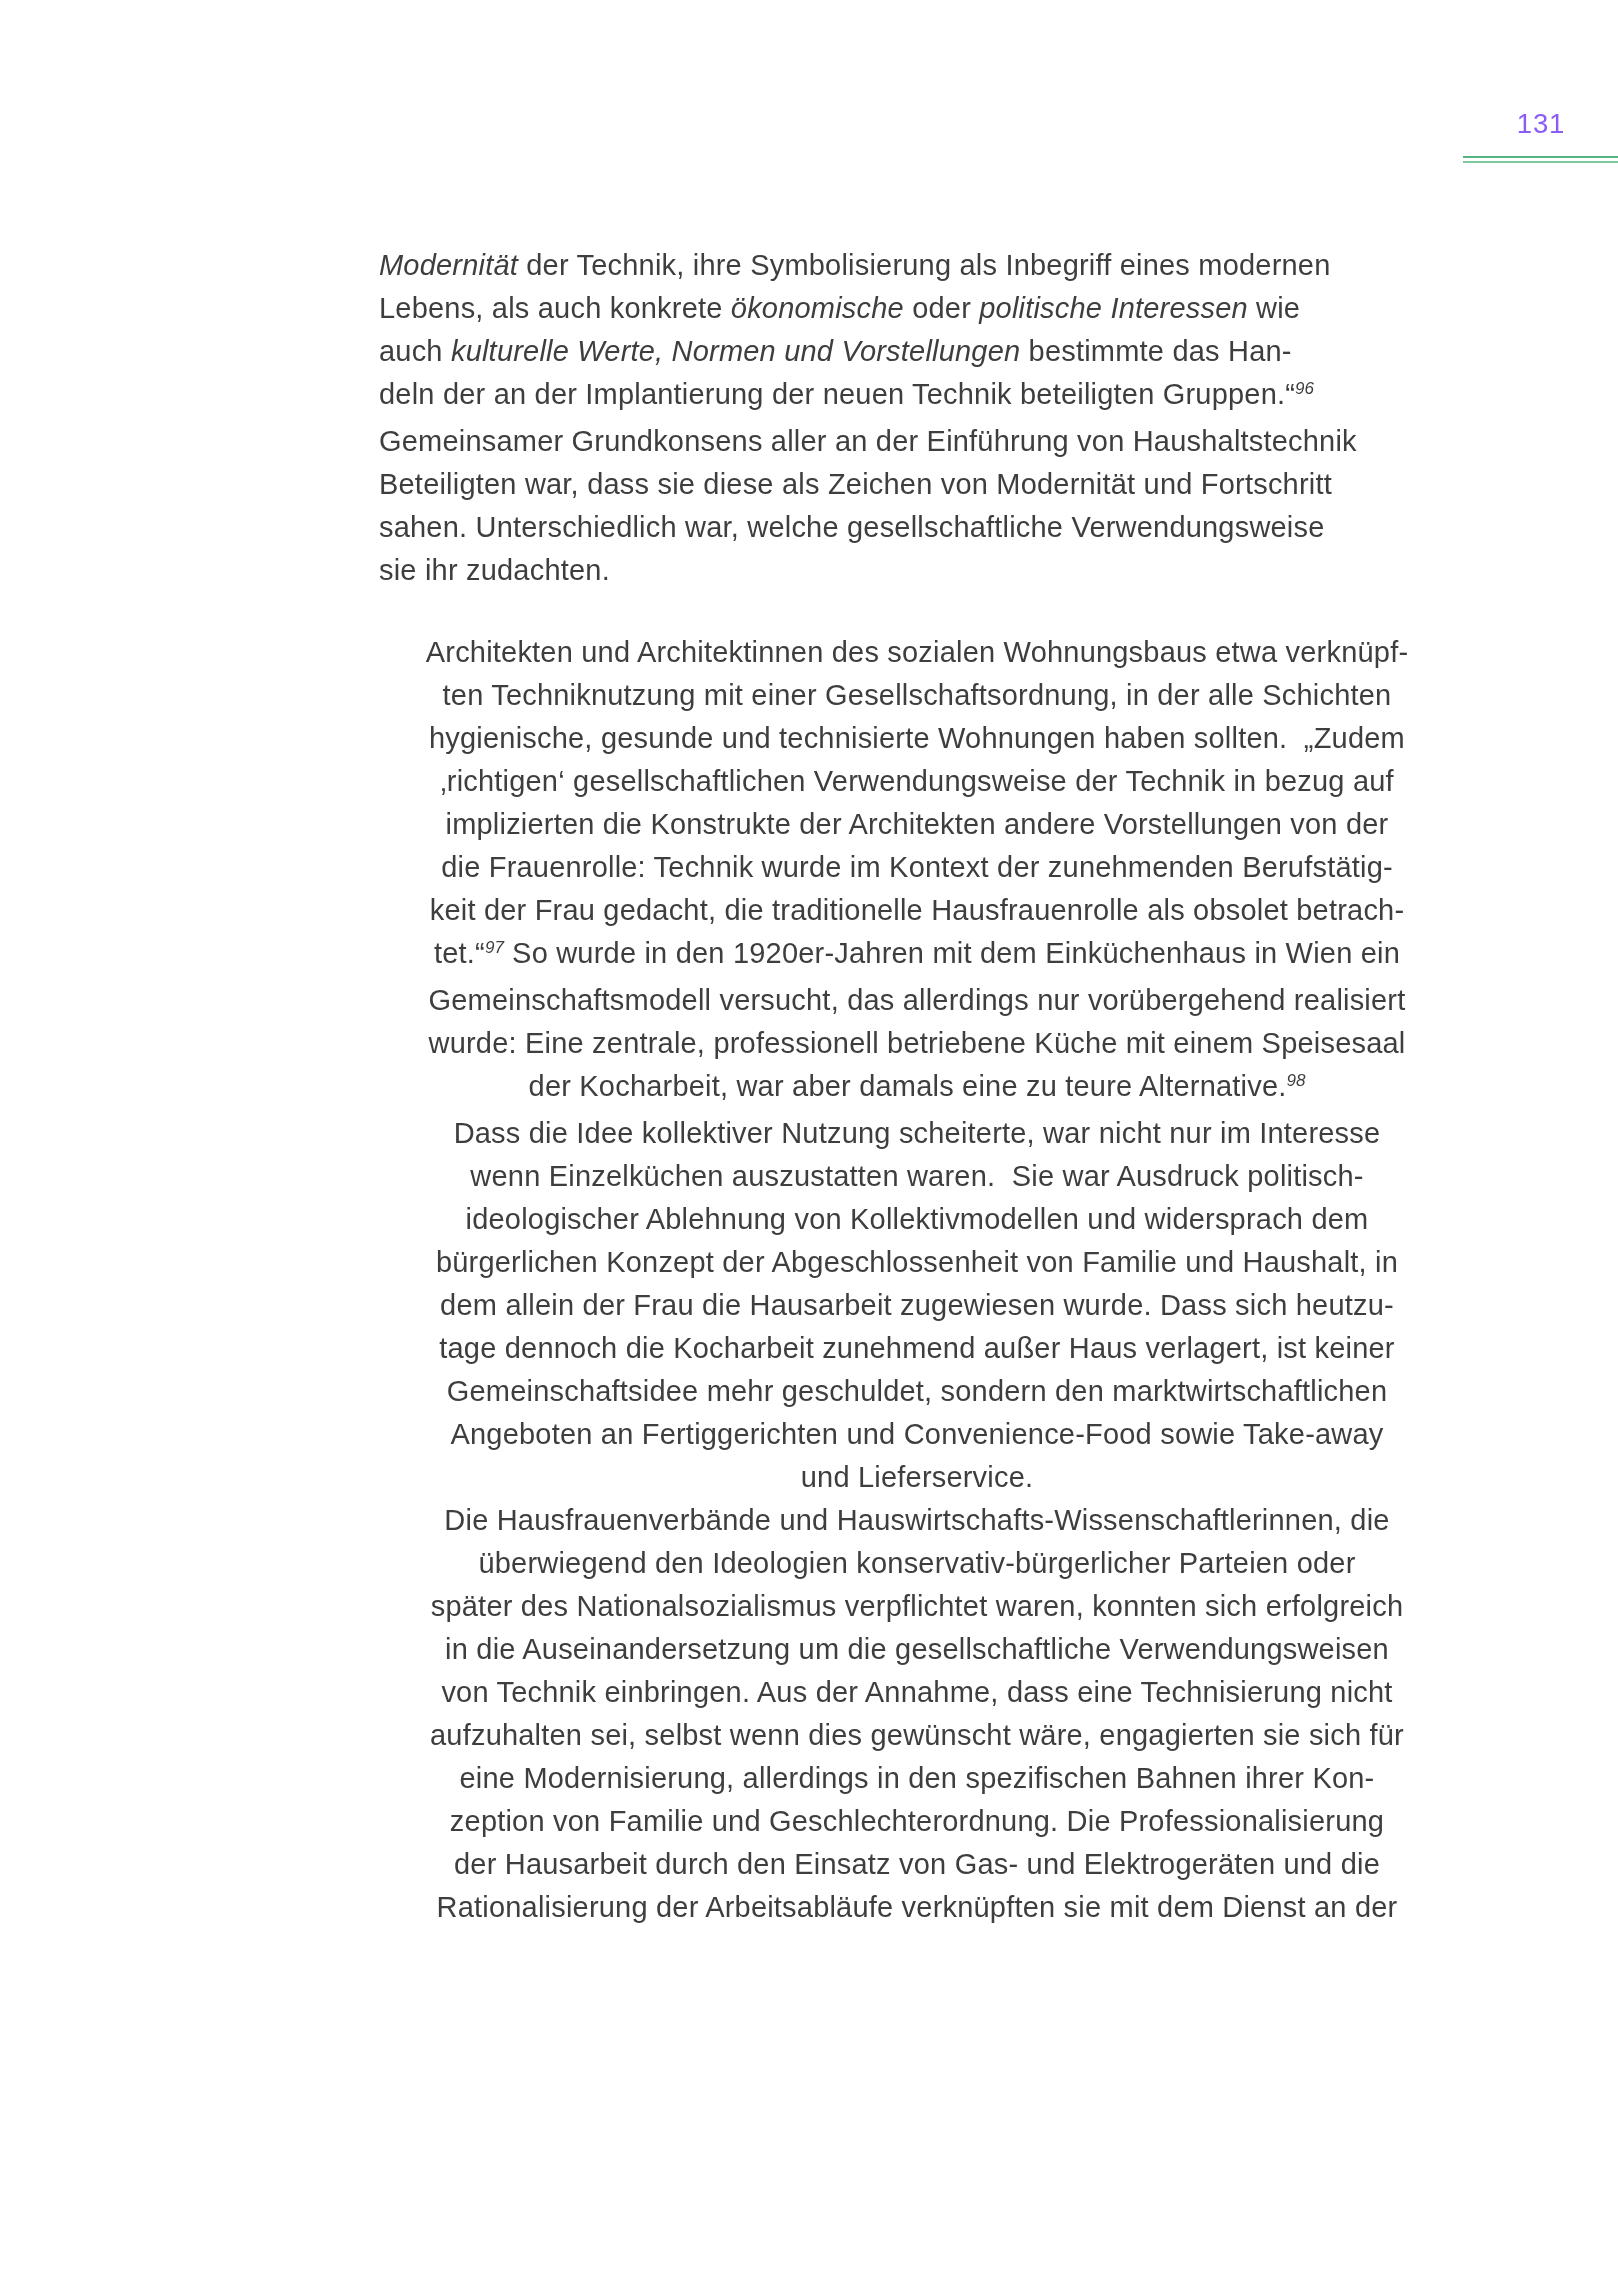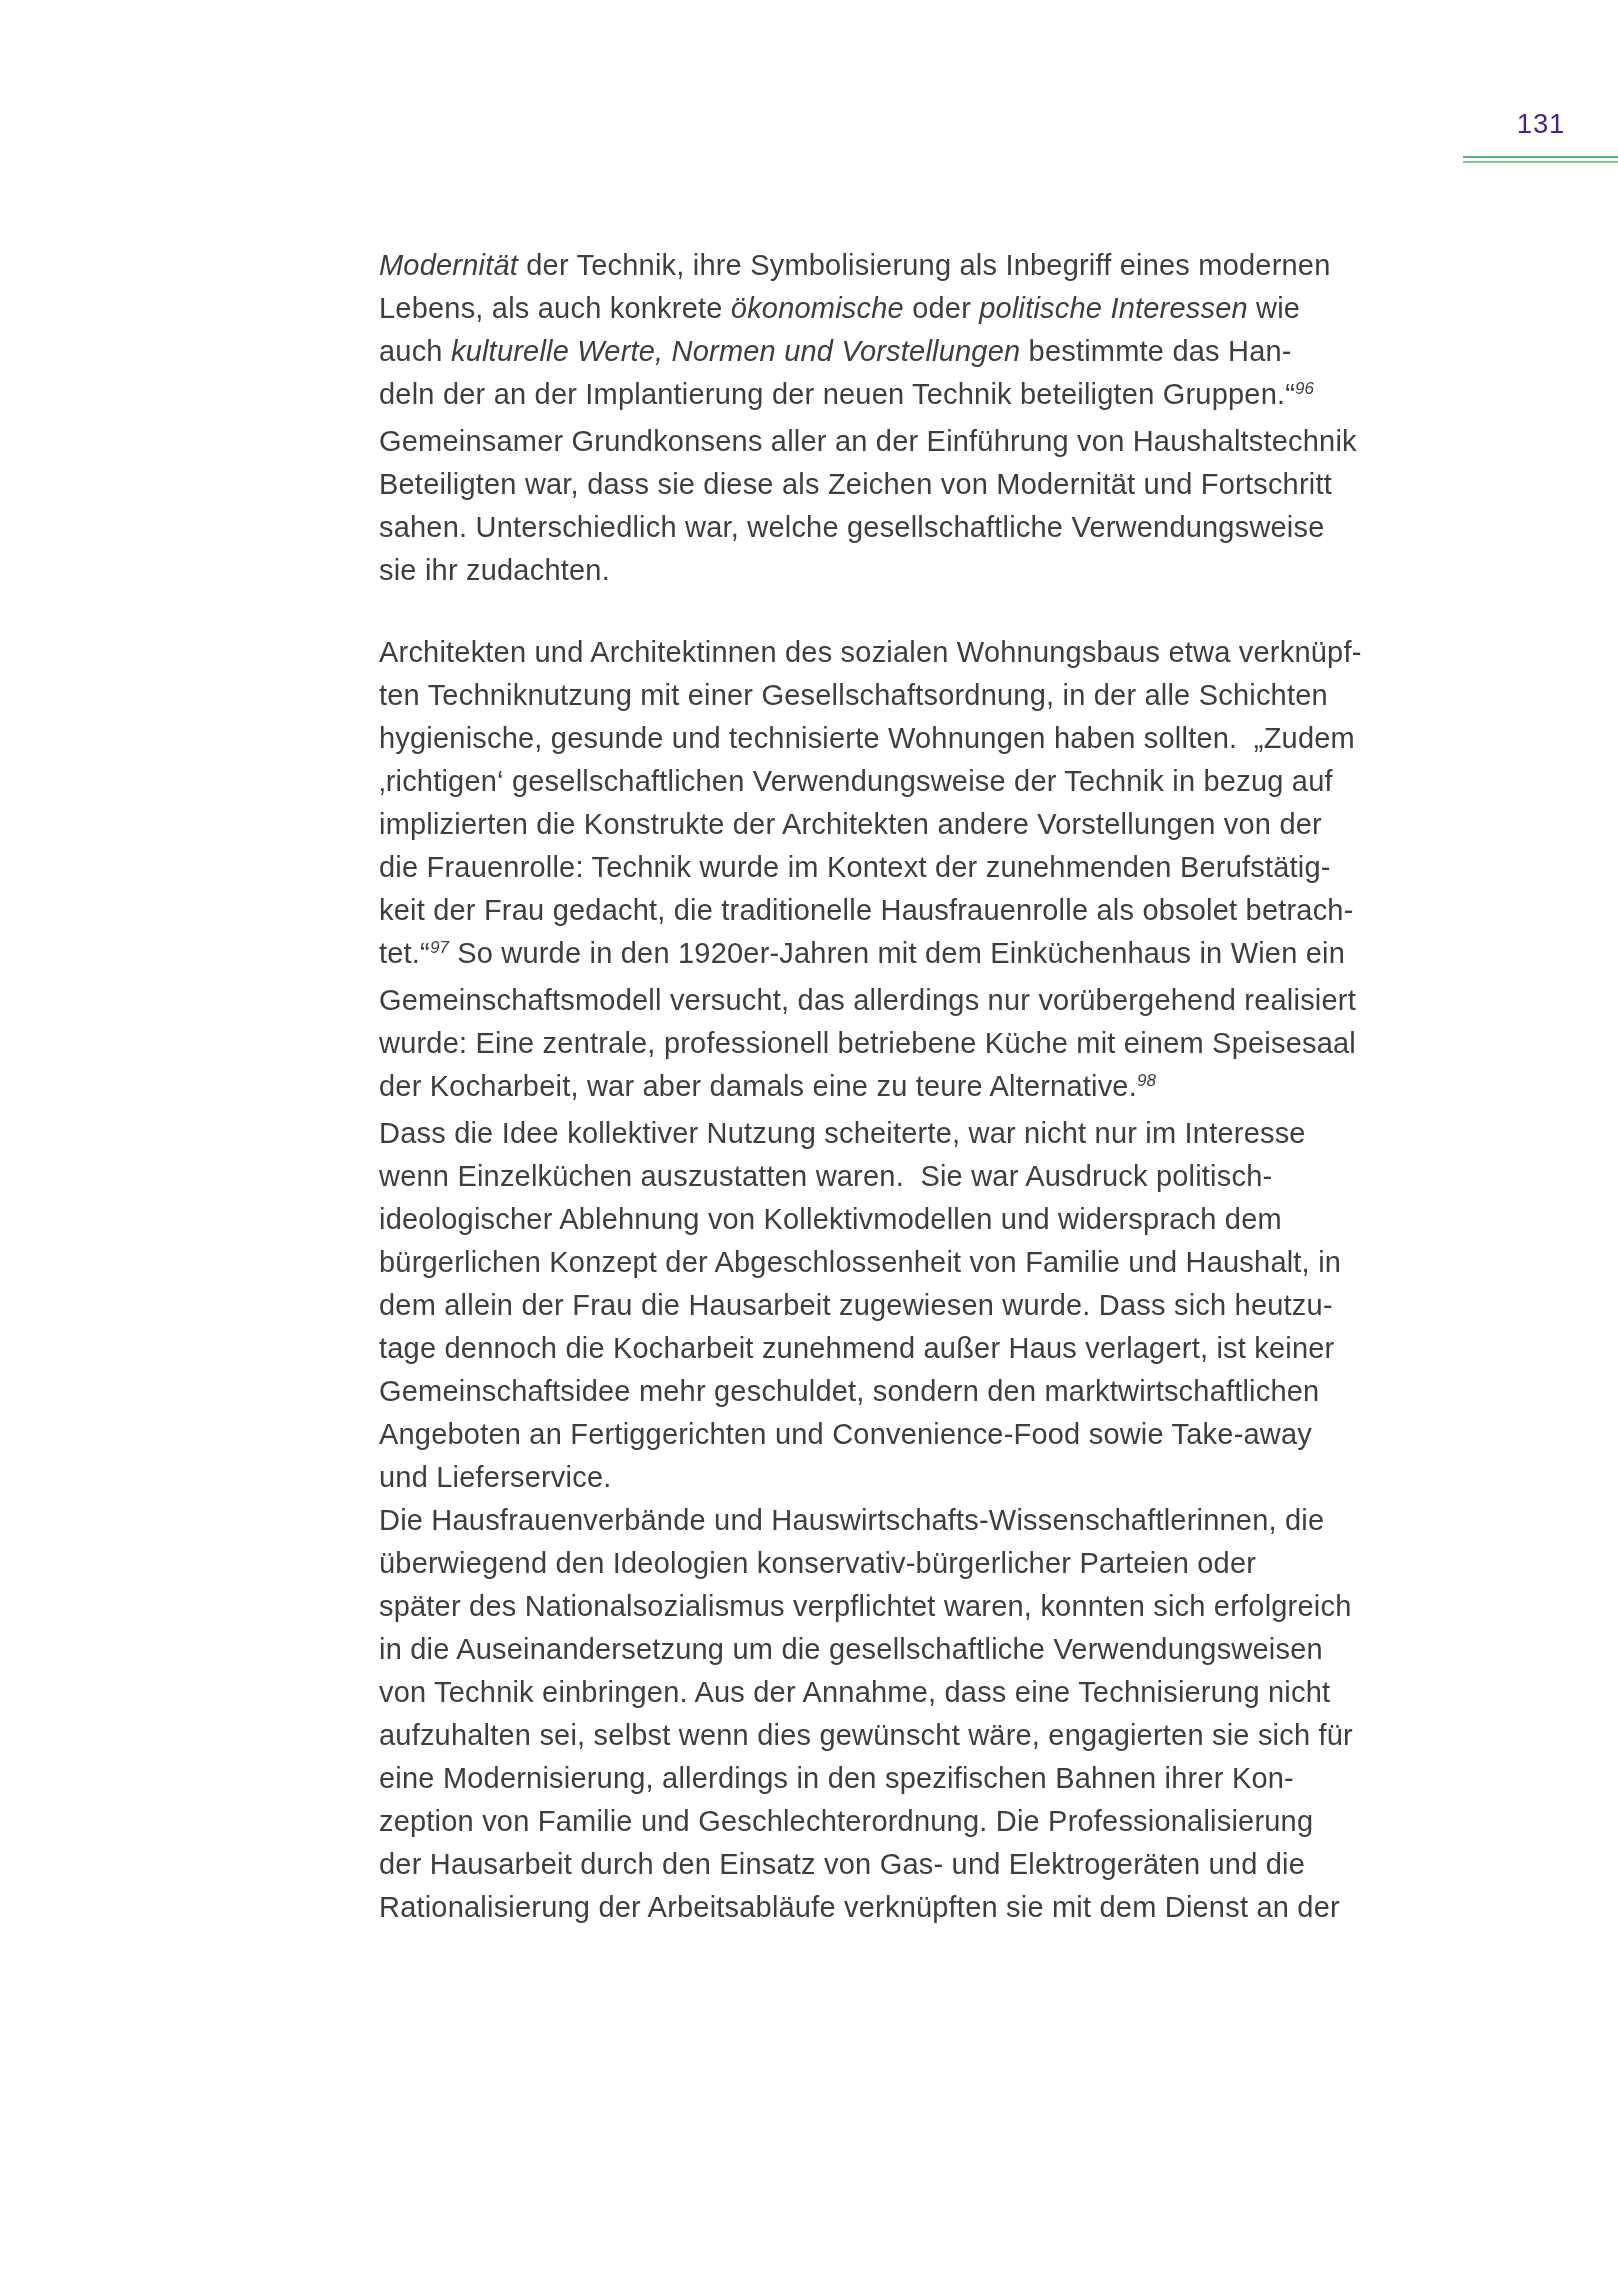--- a/index.html
+++ b/index.html
@@ -46,40 +46,41 @@
     left: 379px;
     width: 1076px;
     color: #3e3e3e;
     font-size: 29px;
     font-weight: 300;
     line-height: 43px;
     letter-spacing: 0.2px;
   }
   .paragraph + .paragraph {
     margin-top: 39px;
+    text-align: center;
   }
   .line {
     white-space: pre;
   }
   .it {
     font-style: italic;
   }
   .sup {
     font-style: italic;
     font-size: 17px;
     position: relative;
     top: -10.5px;
     letter-spacing: 0;
   }
 </style>
 </head>
 <body>
 
 <div class="page">
-  <div class="page-number" style="color: #4c1d95;">131</div>
+  <div class="page-number" style="color: #8b5cf6;">131</div>
   <div class="page-rule">
     <div class="rule-line-top" style="background: rgb(84, 179, 129);"></div>
     <div class="rule-line-bottom" style="background: rgb(124, 201, 155);"></div>
   </div>
   <div class="text-column">
       <div class="paragraph">
         <div class="line"><span class="it">Modernität</span><span> der Technik, ihre Symbolisierung als Inbegriff eines modernen</span></div>
         <div class="line"><span>Lebens, als auch konkrete </span><span class="it">ökonomische</span><span> oder </span><span class="it">politische Interessen</span><span> wie</span></div>
         <div class="line"><span>auch </span><span class="it">kulturelle Werte, Normen und Vorstellungen</span><span> bestimmte das Han-</span></div>
         <div class="line"><span>deln der an der Implantierung der neuen Technik beteiligten Gruppen.“</span><span class="sup">96</span></div>

